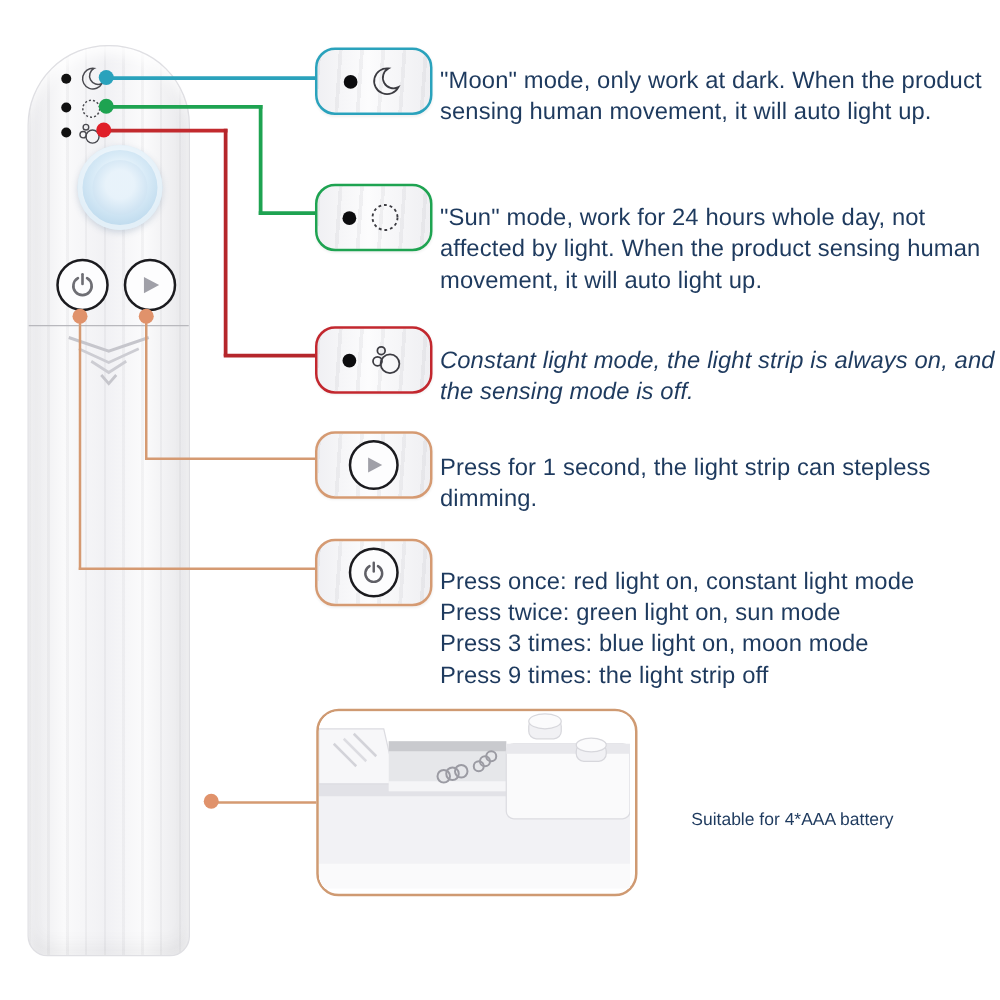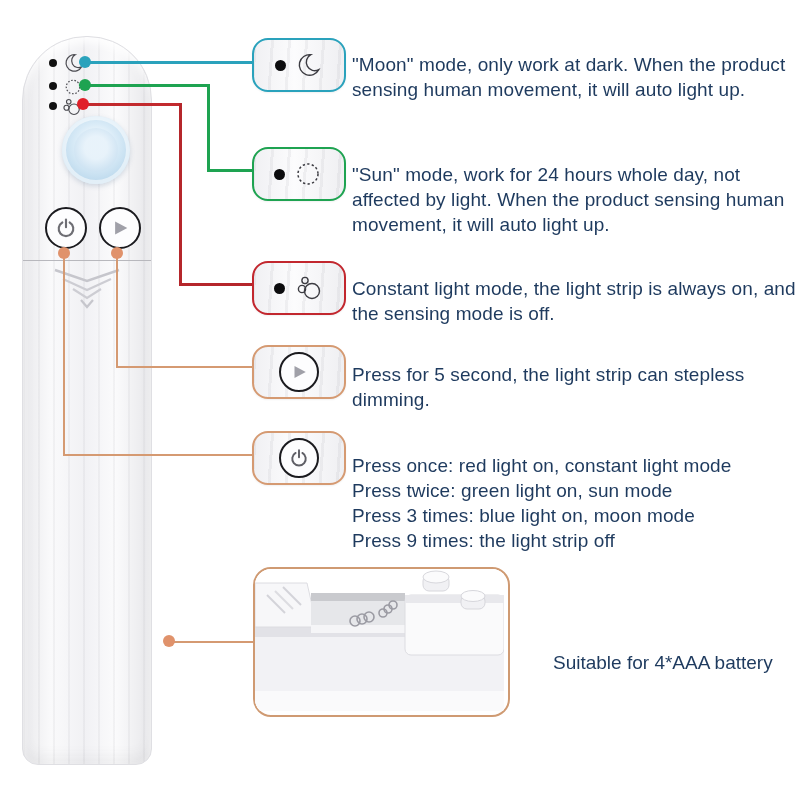--- a/index.html
+++ b/index.html
@@ -52,21 +52,21 @@
   
   .battery-box{
     position:absolute;left:253px;top:567px;width:253px;height:146px;border-radius:18px;
     border:2px solid #cf9a72;background:#fff;overflow:hidden;
   }
   
   .desc{
     position:absolute;left:352px;width:446px;color:#1e3a5e;font-size:19px;line-height:25px;
     letter-spacing:.1px;white-space:pre-line;
   }
-  .battery-text{position:absolute;left:553px;top:633px;color:#1e3a5e;font-size:19px;}
+  .battery-text{position:absolute;left:553px;top:633px;color:#1e3a5e;font-size:14px;}
 </style>
 </head>
 <body>
 
 <div class="stage">
 
   <div class="device">
 
     <div class="ind-dot" style="left:26px;top:22px;"></div>
     <div class="ind-dot" style="left:26px;top:45px;"></div>
@@ -211,21 +211,21 @@
         <rect x="206" y="26" width="24" height="14" rx="6" fill="#f1f1f4" stroke="#d7d7dc" stroke-width="1"></rect>
         <ellipse cx="218" cy="27" rx="12" ry="5.5" fill="#fbfbfc" stroke="#d7d7dc" stroke-width="1"></ellipse>
       </g>
 
       <rect x="0" y="122" width="249" height="20" fill="#fafafb"></rect>
     </svg>
   </div>
 
   <p class="desc" style="top:33px;">"Moon" mode, only work at dark. When the product sensing human movement, it will auto light up.</p>
   <p class="desc" style="top:143px;">"Sun" mode, work for 24 hours whole day, not affected by light. When the product sensing human movement, it will auto light up.</p>
-  <p class="desc" style="top:257px;">Constant light mode, the light strip is always on, and the sensing mode is off.</p>
-  <p class="desc" style="top:343px;">Press for 5 second, the light strip can stepless dimming.</p>
+  <p class="desc" style="top:257px;font-style:italic;">Constant light mode, the light strip is always on, and the sensing mode is off.</p>
+  <p class="desc" style="top:343px;">Press for 1 second, the light strip can stepless dimming.</p>
   <p class="desc" style="top:434px;">Press once: red light on, constant light mode
 Press twice: green light on, sun mode
 Press 3 times: blue light on, moon mode
 Press 9 times: the light strip off</p>
   <p class="battery-text">Suitable for 4*AAA battery</p>
 
 </div>
 
 </body></html>

